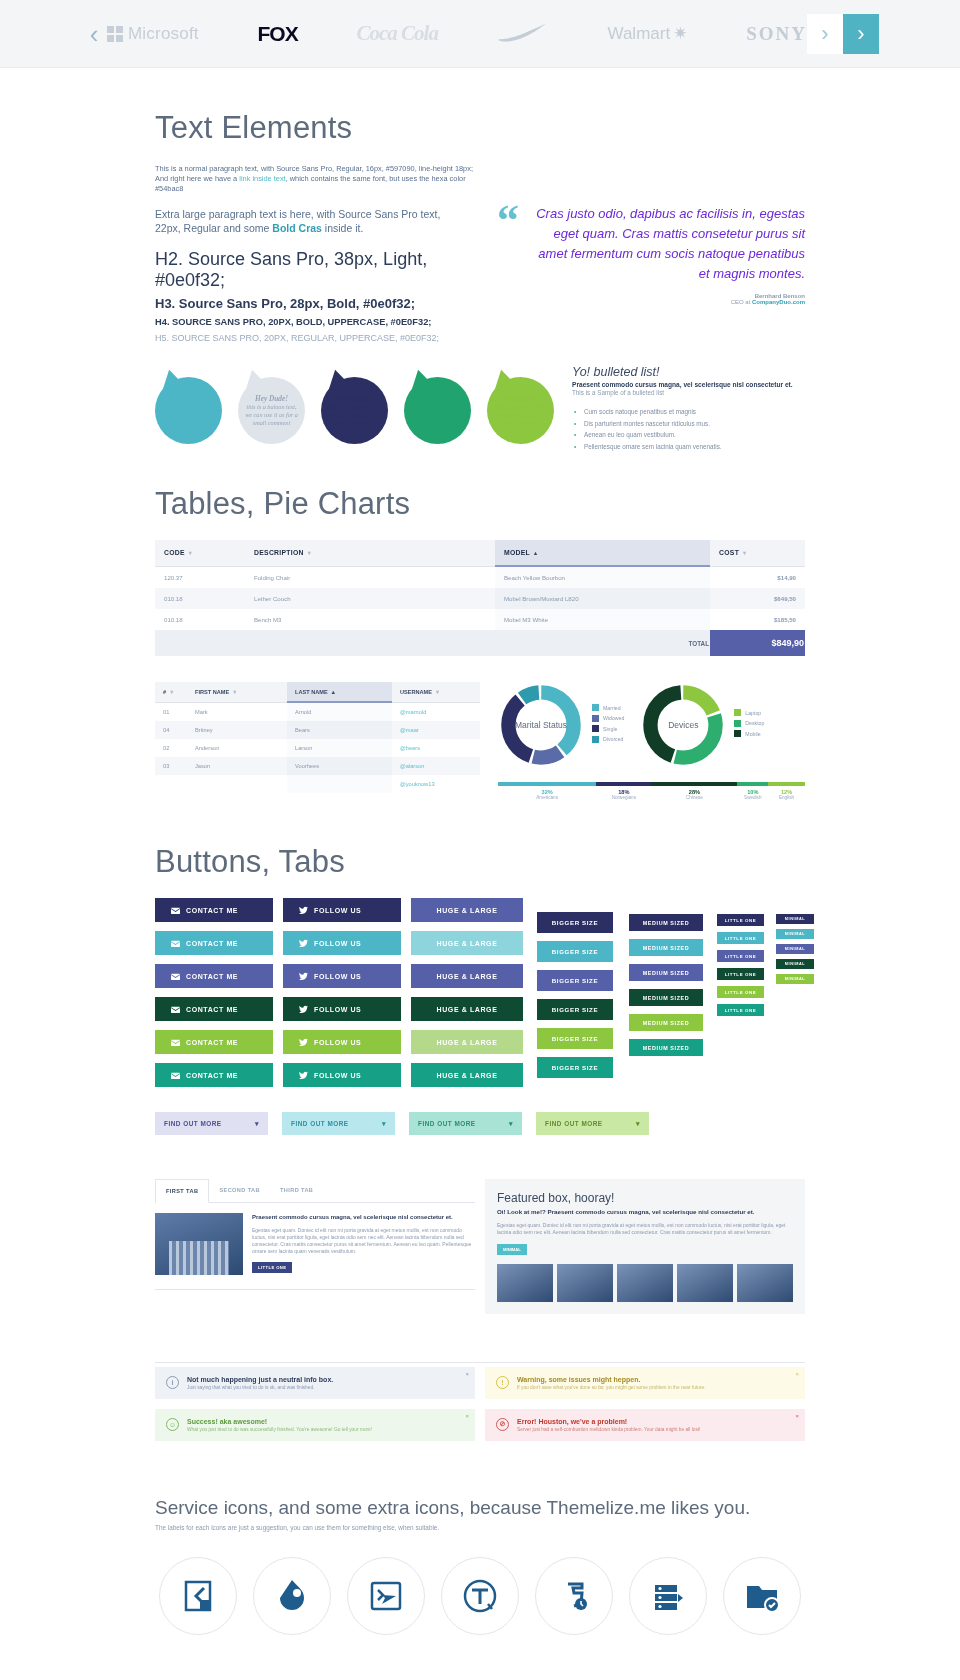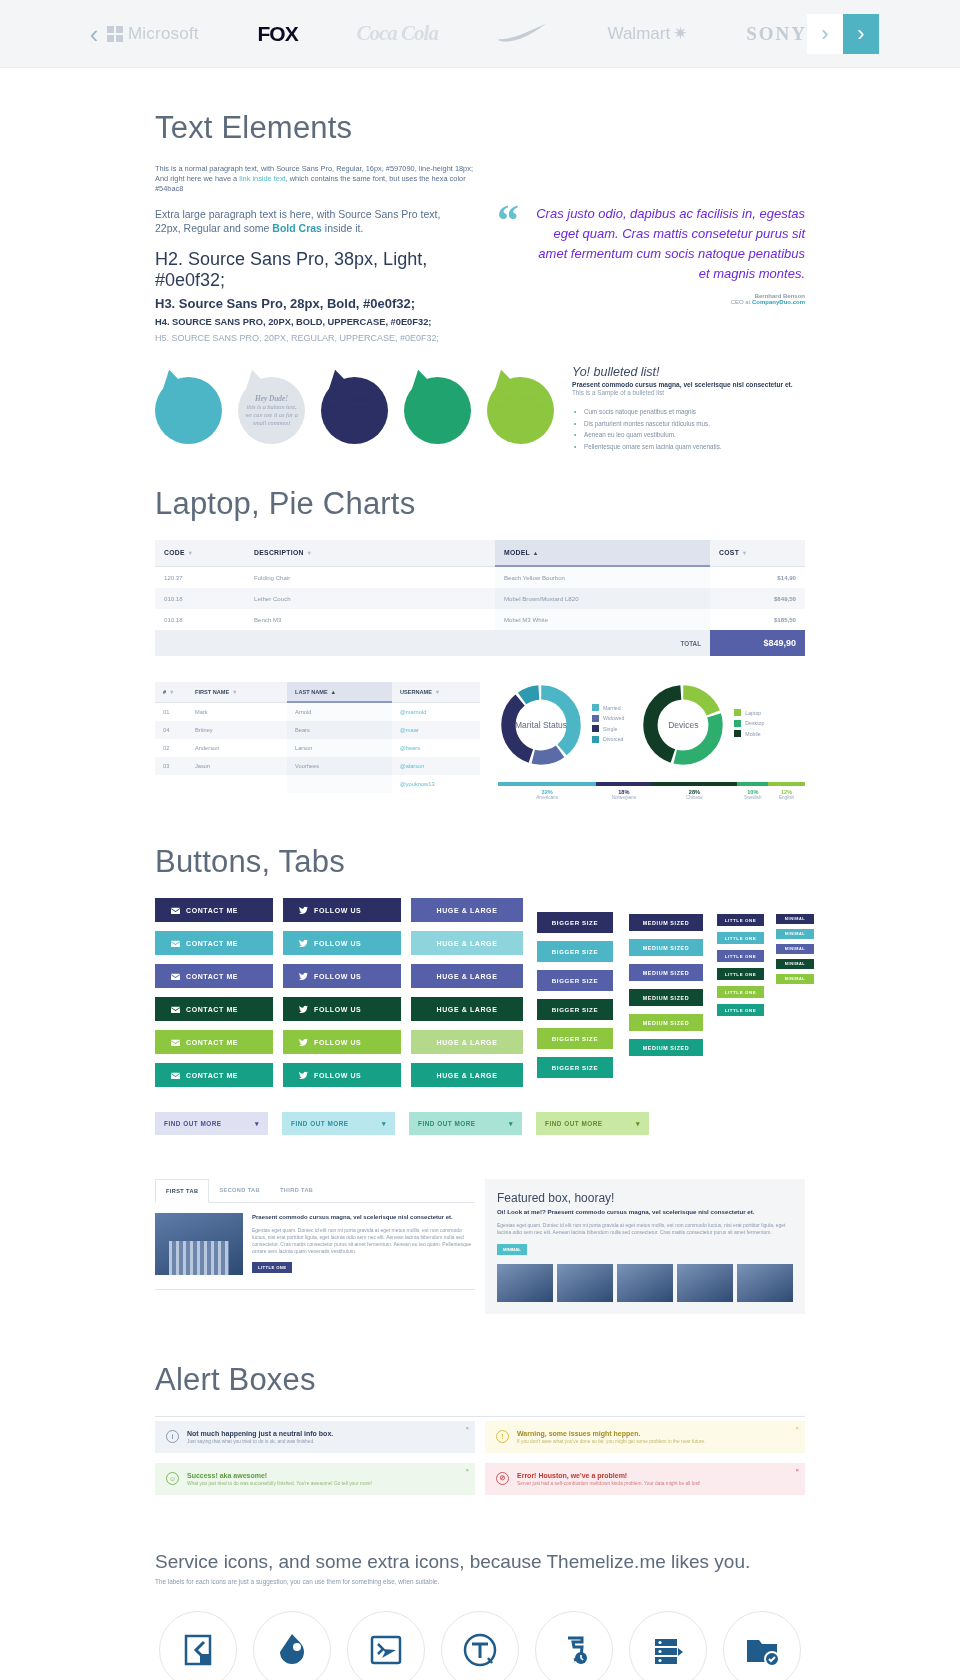--- a/index.html
+++ b/index.html
@@ -115,21 +115,21 @@
     border-bottom: 1px solid #dfe3ea; white-space: nowrap;
   }
   table.tbl thead th.active { background: #dfe3ee; border-bottom: 2px solid #8b9ac5; }
   .sortarrow { color: #b3bdcc; font-size: 6px; margin-left: 4px; }
   .sortarrow.up { color: #3b4a63; }
   table.tbl tbody td { padding: 7px 9px; color: #8b9bb0; font-size: 6.1px; }
   table.tbl tbody tr:nth-child(even) td { background: #f4f6f9; }
   table.tbl tbody td.modelcell { background: #fafbfc; }
   table.tbl tbody tr:nth-child(even) td.modelcell { background: #eef1f5; }
   td.right { text-align: right; color: #2d3c5a; font-weight: bold; }
-  tr.totalrow td { background: #eceff4; text-align: right; font-size: 6.3px; font-weight: bold; color: #5a6a82; padding: 8px 9px;}
+  tr.totalrow td { background: #eceff4; text-align: right; font-size: 6.3px; font-weight: bold; color: #5a6a82; padding: 8px 1px;}
   tr.totalrow td.grand { background: #5560a8; color: #fff; font-size: 9px; text-align: right; }
 
   .twocol { display: flex; gap: 18px; margin-top: 26px; }
   .tbl2wrap { width: 325px; }
   table.tbl2 { width: 100%; border-collapse: collapse; }
   table.tbl2 thead th {
     background: #f2f4f7; color: #3b4a63; font-size: 5.6px; font-weight: bold; text-align: left;
     padding: 6px 8px; text-transform: uppercase; border-bottom: 1px solid #dfe3ea;
   }
   table.tbl2 thead th.active { background: #dfe3ee; border-bottom: 2px solid #8b9ac5; }
@@ -339,21 +339,21 @@
             <li>Cum socis natoque penatibus et magnis</li>
             <li>Dis parturient montes nascetur ridiculus mus.</li>
             <li>Aenean eu leo quam vestibulum.</li>
             <li>Pellentesque ornare sem lacinia quam venenatis.</li>
           </ul>
       </div>
     </div>
   </div>
 
   <div class="wrap sec-tables">
-    <h2 class="sec">Laptop, Pie Charts</h2>
+    <h2 class="sec">Tables, Pie Charts</h2>
     <table class="tbl">
       <thead>
         <tr>
           <th style="width:90px"><span>CODE</span><span class="sortarrow">▾</span></th>
           <th style="width:250px"><span>DESCRIPTION</span><span class="sortarrow">▾</span></th>
           <th class="active" style="width:215px"><span>MODEL</span><span class="sortarrow up">▴</span></th>
           <th><span>COST</span><span class="sortarrow">▾</span></th>
         </tr>
       </thead>
       <tbody id="prodrows">
@@ -750,21 +750,20 @@
             <div class="th"></div>
             <div class="th"></div>
             <div class="th"></div>
             <div class="th"></div>
           </div>
       </div>
     </div>
   </div>
 
   <div class="wrap sec-alerts">
-    <h2 class="sec">Alert Boxes</h2>
     <hr class="rule">
     <div class="alerts" id="alerts">
         <div class="alert al-info">
           <div class="ic">i</div>
           <div style="flex:1">
             <div class="at">Not much happening just a neutral info box.</div>
             <div class="ab">Just saying that what you tried to do is ok, and was finished.</div>
           </div>
           <div class="x">×</div>
         </div>

